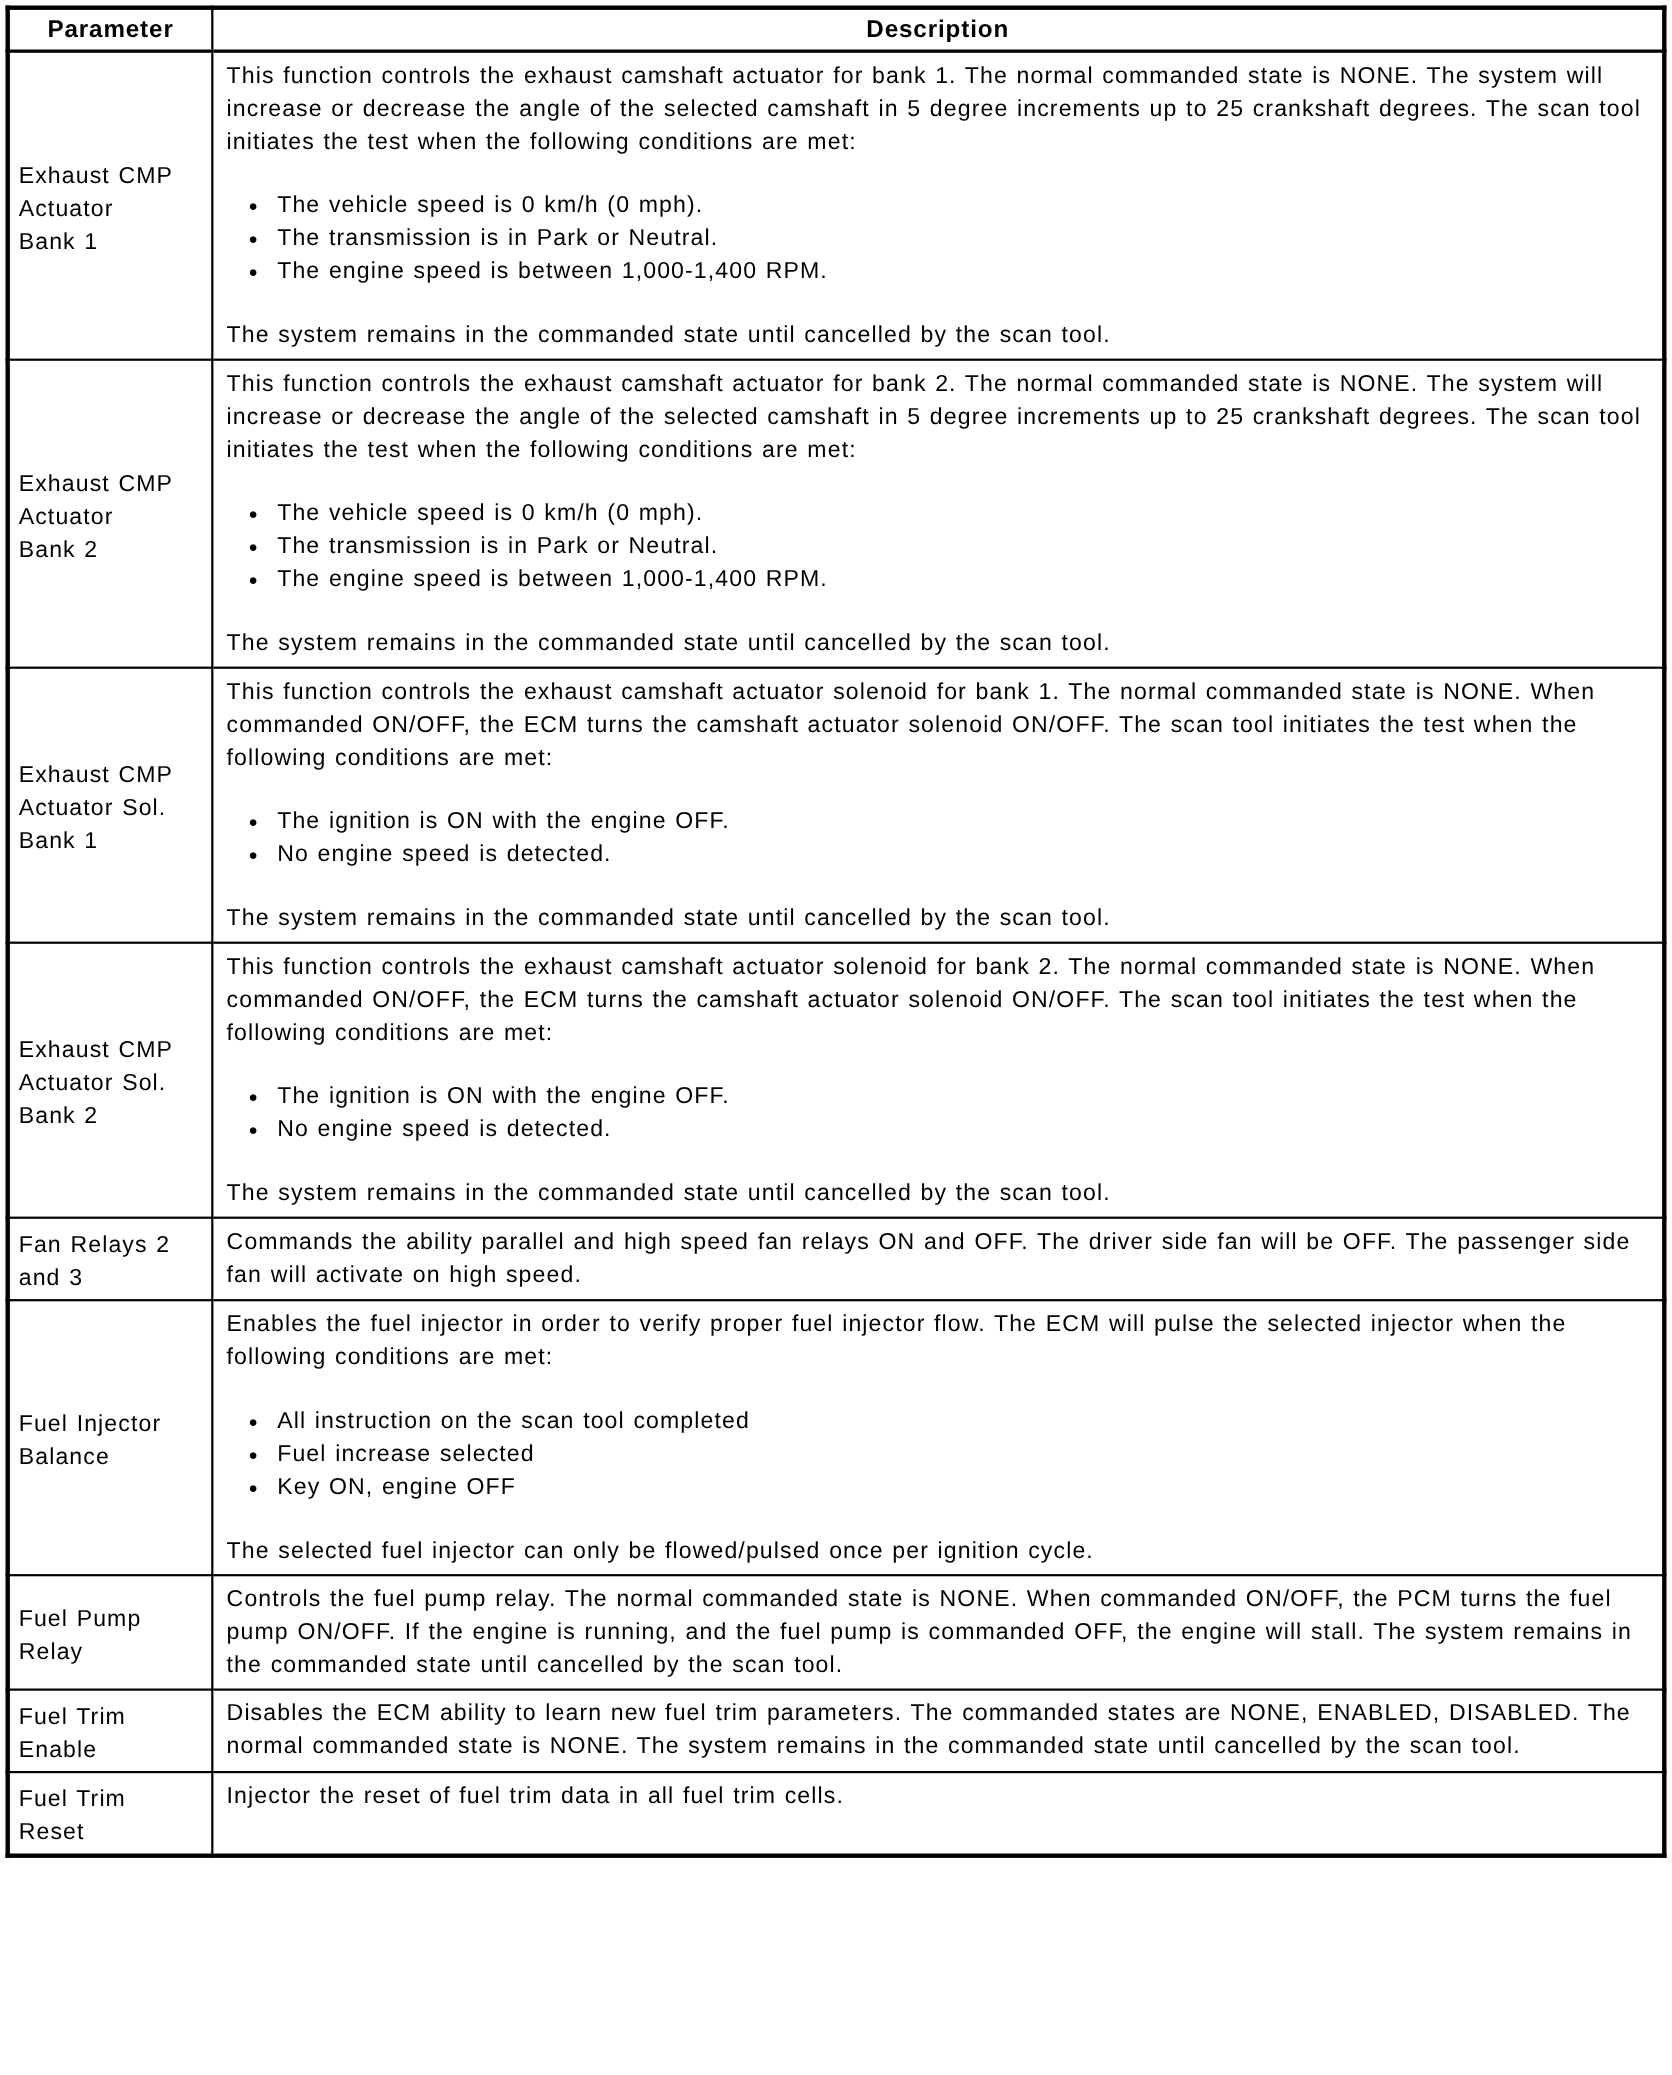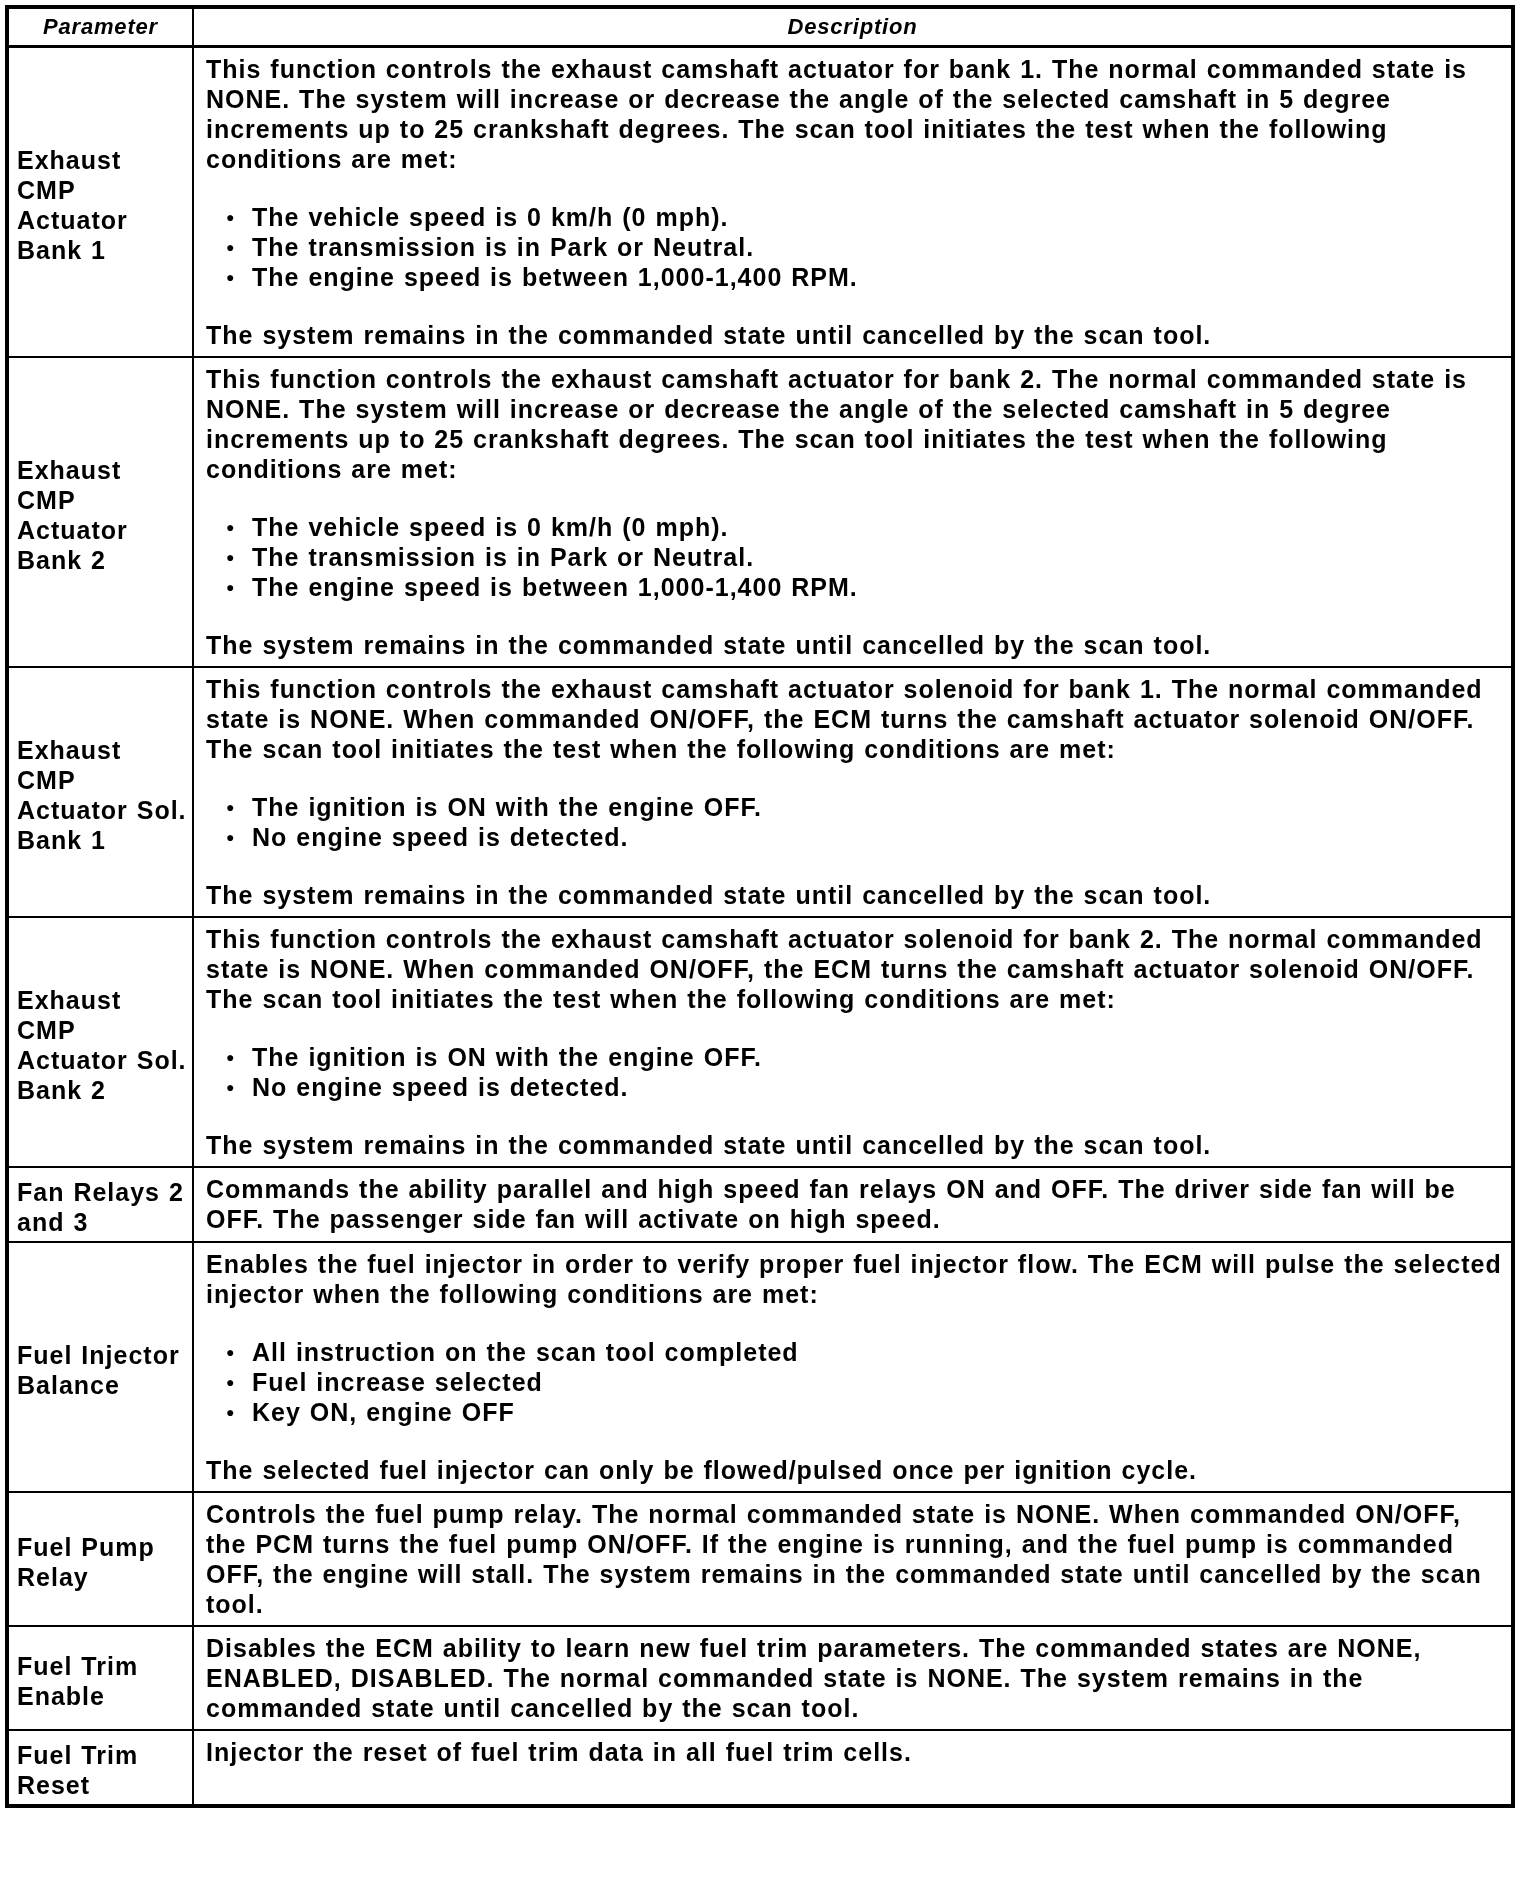--- a/index.html
+++ b/index.html
@@ -25,29 +25,27 @@
   col.c-param { width: 186px; }
   table.param-table th {
     border: 2px solid #000;
     border-bottom: 3px solid #000;
     font-size: 22px;
     font-weight: bold;
     letter-spacing: 0.8px;
     padding: 5px 4px;
     text-align: center;
     vertical-align: middle;
-    font-style: italic;
   }
   table.param-table td {
     border: 2px solid #000;
-    font-size: 25px;
+    font-size: 21px;
     line-height: 30px;
     letter-spacing: 1px;
     word-spacing: 1px;
-    font-weight: bold;
   }
   td.param {
     vertical-align: middle;
     padding: 9px 4px 4px 8px;
   }
   td.desc {
     vertical-align: top;
     padding: 6px 8px 6px 12px;
   }
   td.desc p { margin: 0; }

